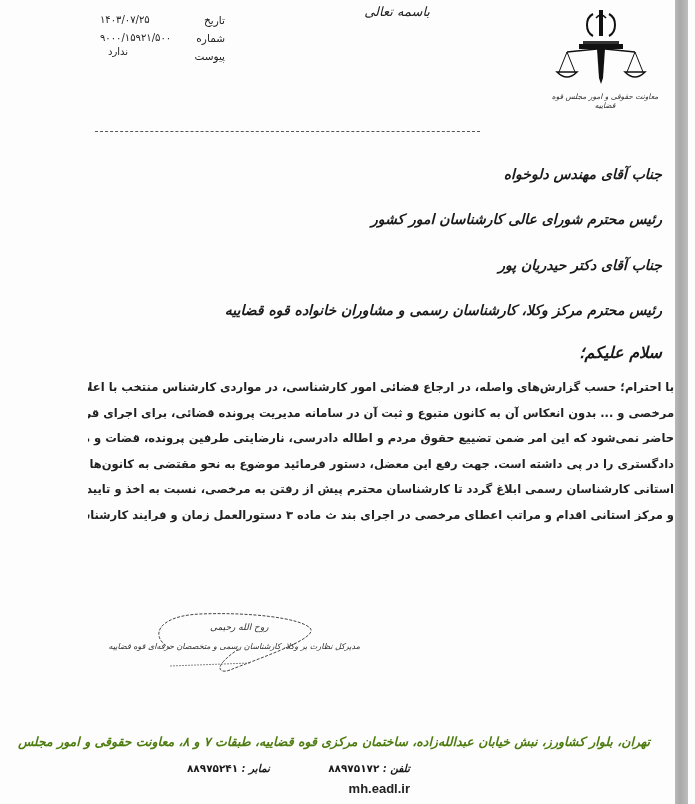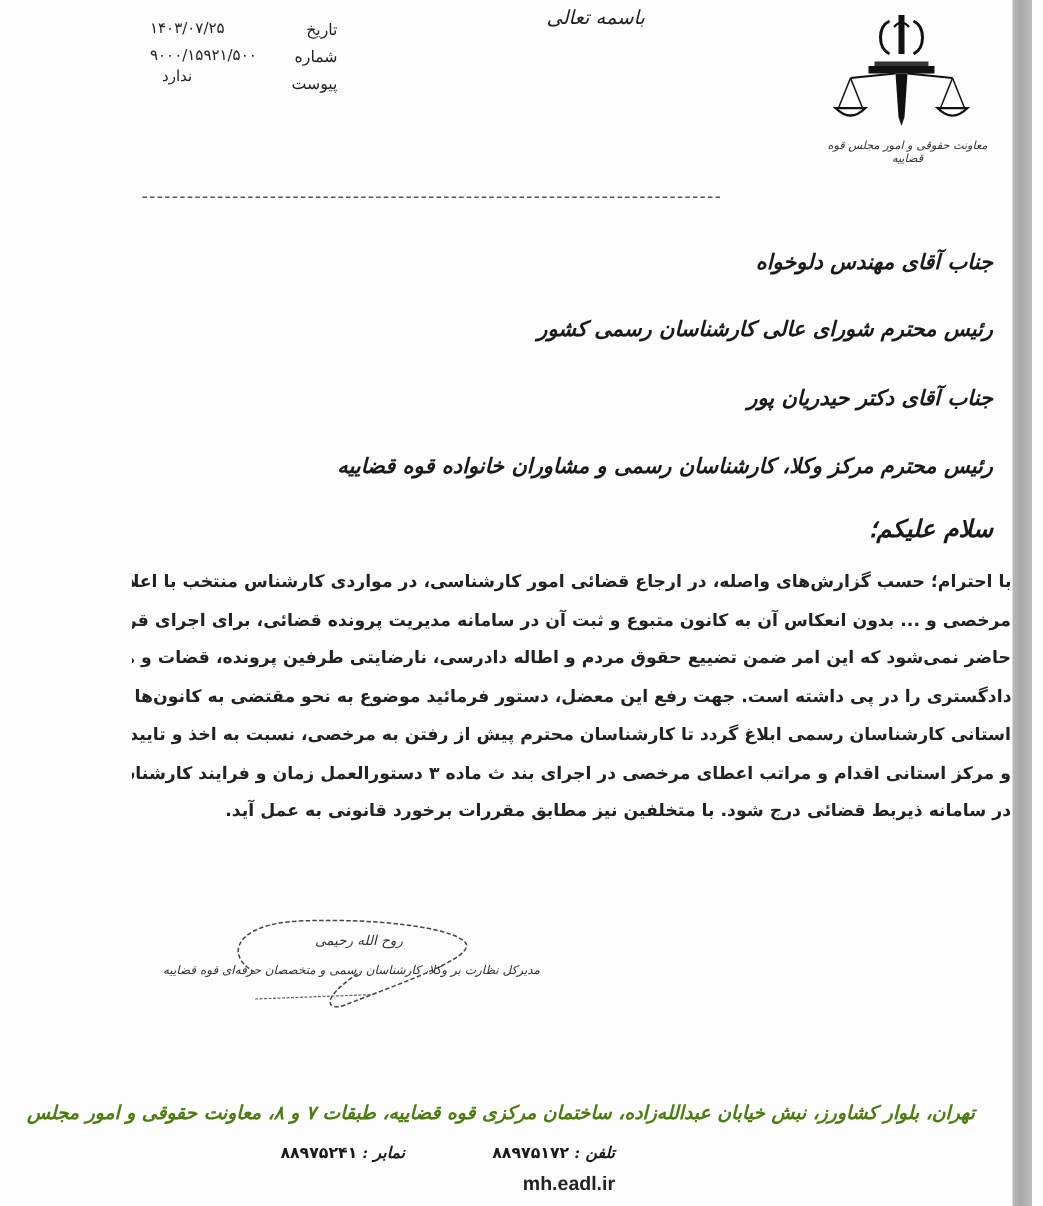--- a/index.html
+++ b/index.html
@@ -145,33 +145,32 @@
     </div>
     <div class="meta-row r3">
       <span class="meta-label">پیوست</span>
       <span class="meta-value">ندارد</span>
     </div>
   </div>
 
   <div class="divider"></div>
 
   <div class="addr a1">جناب آقای مهندس دلوخواه</div>
-  <div class="addr a2">رئیس محترم شورای عالی کارشناسان رسمی کشور</div>
+  <div class="addr a2">رئیس محترم شورای عالی کارشناسان امور کشور</div>
   <div class="addr a4">رئیس محترم مرکز وکلا، کارشناسان رسمی و مشاوران خانواده قوه قضاییه</div>
   <div class="addr a3">جناب آقای دکتر حیدریان پور</div>
   <div class="greeting">سلام علیکم؛</div>
 
   <div class="body-text">
     <span class="body-line">با احترام؛ حسب گزارش‌های واصله، در ارجاع قضائی امور کارشناسی، در مواردی کارشناس منتخب با اعلام کسالت،</span>
     <span class="body-line">مرخصی و ... بدون انعکاس آن به کانون متبوع و ثبت آن در سامانه مدیریت پرونده قضائی، برای اجرای قرار کارشناسی</span>
     <span class="body-line">حاضر نمی‌شود که این امر ضمن تضییع حقوق مردم و اطاله دادرسی، نارضایتی طرفین پرونده، قضات و مدیران</span>
     <span class="body-line">دادگستری را در پی داشته است. جهت رفع این معضل، دستور فرمائید موضوع به نحو مقتضی به کانون‌ها و مراکز</span>
     <span class="body-line">استانی کارشناسان رسمی ابلاغ گردد تا کارشناسان محترم پیش از رفتن به مرخصی، نسبت به اخذ و تایید آن از کانون</span>
     <span class="body-line">و مرکز استانی اقدام و مراتب اعطای مرخصی در اجرای بند ث ماده ۳ دستورالعمل زمان و فرایند کارشناسی، بلافاصله</span>
-    <span class="body-line last">در سامانه ذیربط قضائی درج شود. با متخلفین نیز مطابق مقررات برخورد قانونی به عمل آید.</span>
   </div>
 
   <div class="signature">
     <svg width="255" height="70" viewBox="0 0 255 70">
       <path d="M60 40 C40 30 45 8 90 6 C140 4 190 10 200 20 C210 30 150 50 120 62 C110 66 100 60 130 40" fill="none" stroke="#444" stroke-width="1" stroke-dasharray="3 1.5"></path>
       <path d="M60 58 L140 55" fill="none" stroke="#666" stroke-width="0.8" stroke-dasharray="2 1"></path>
     </svg>
     <div class="sig-name">روح الله رحیمی</div>
     <div class="sig-title">مدیرکل نظارت بر وکلا، کارشناسان رسمی و متخصصان حرفه‌ای قوه قضاییه</div>
   </div>

